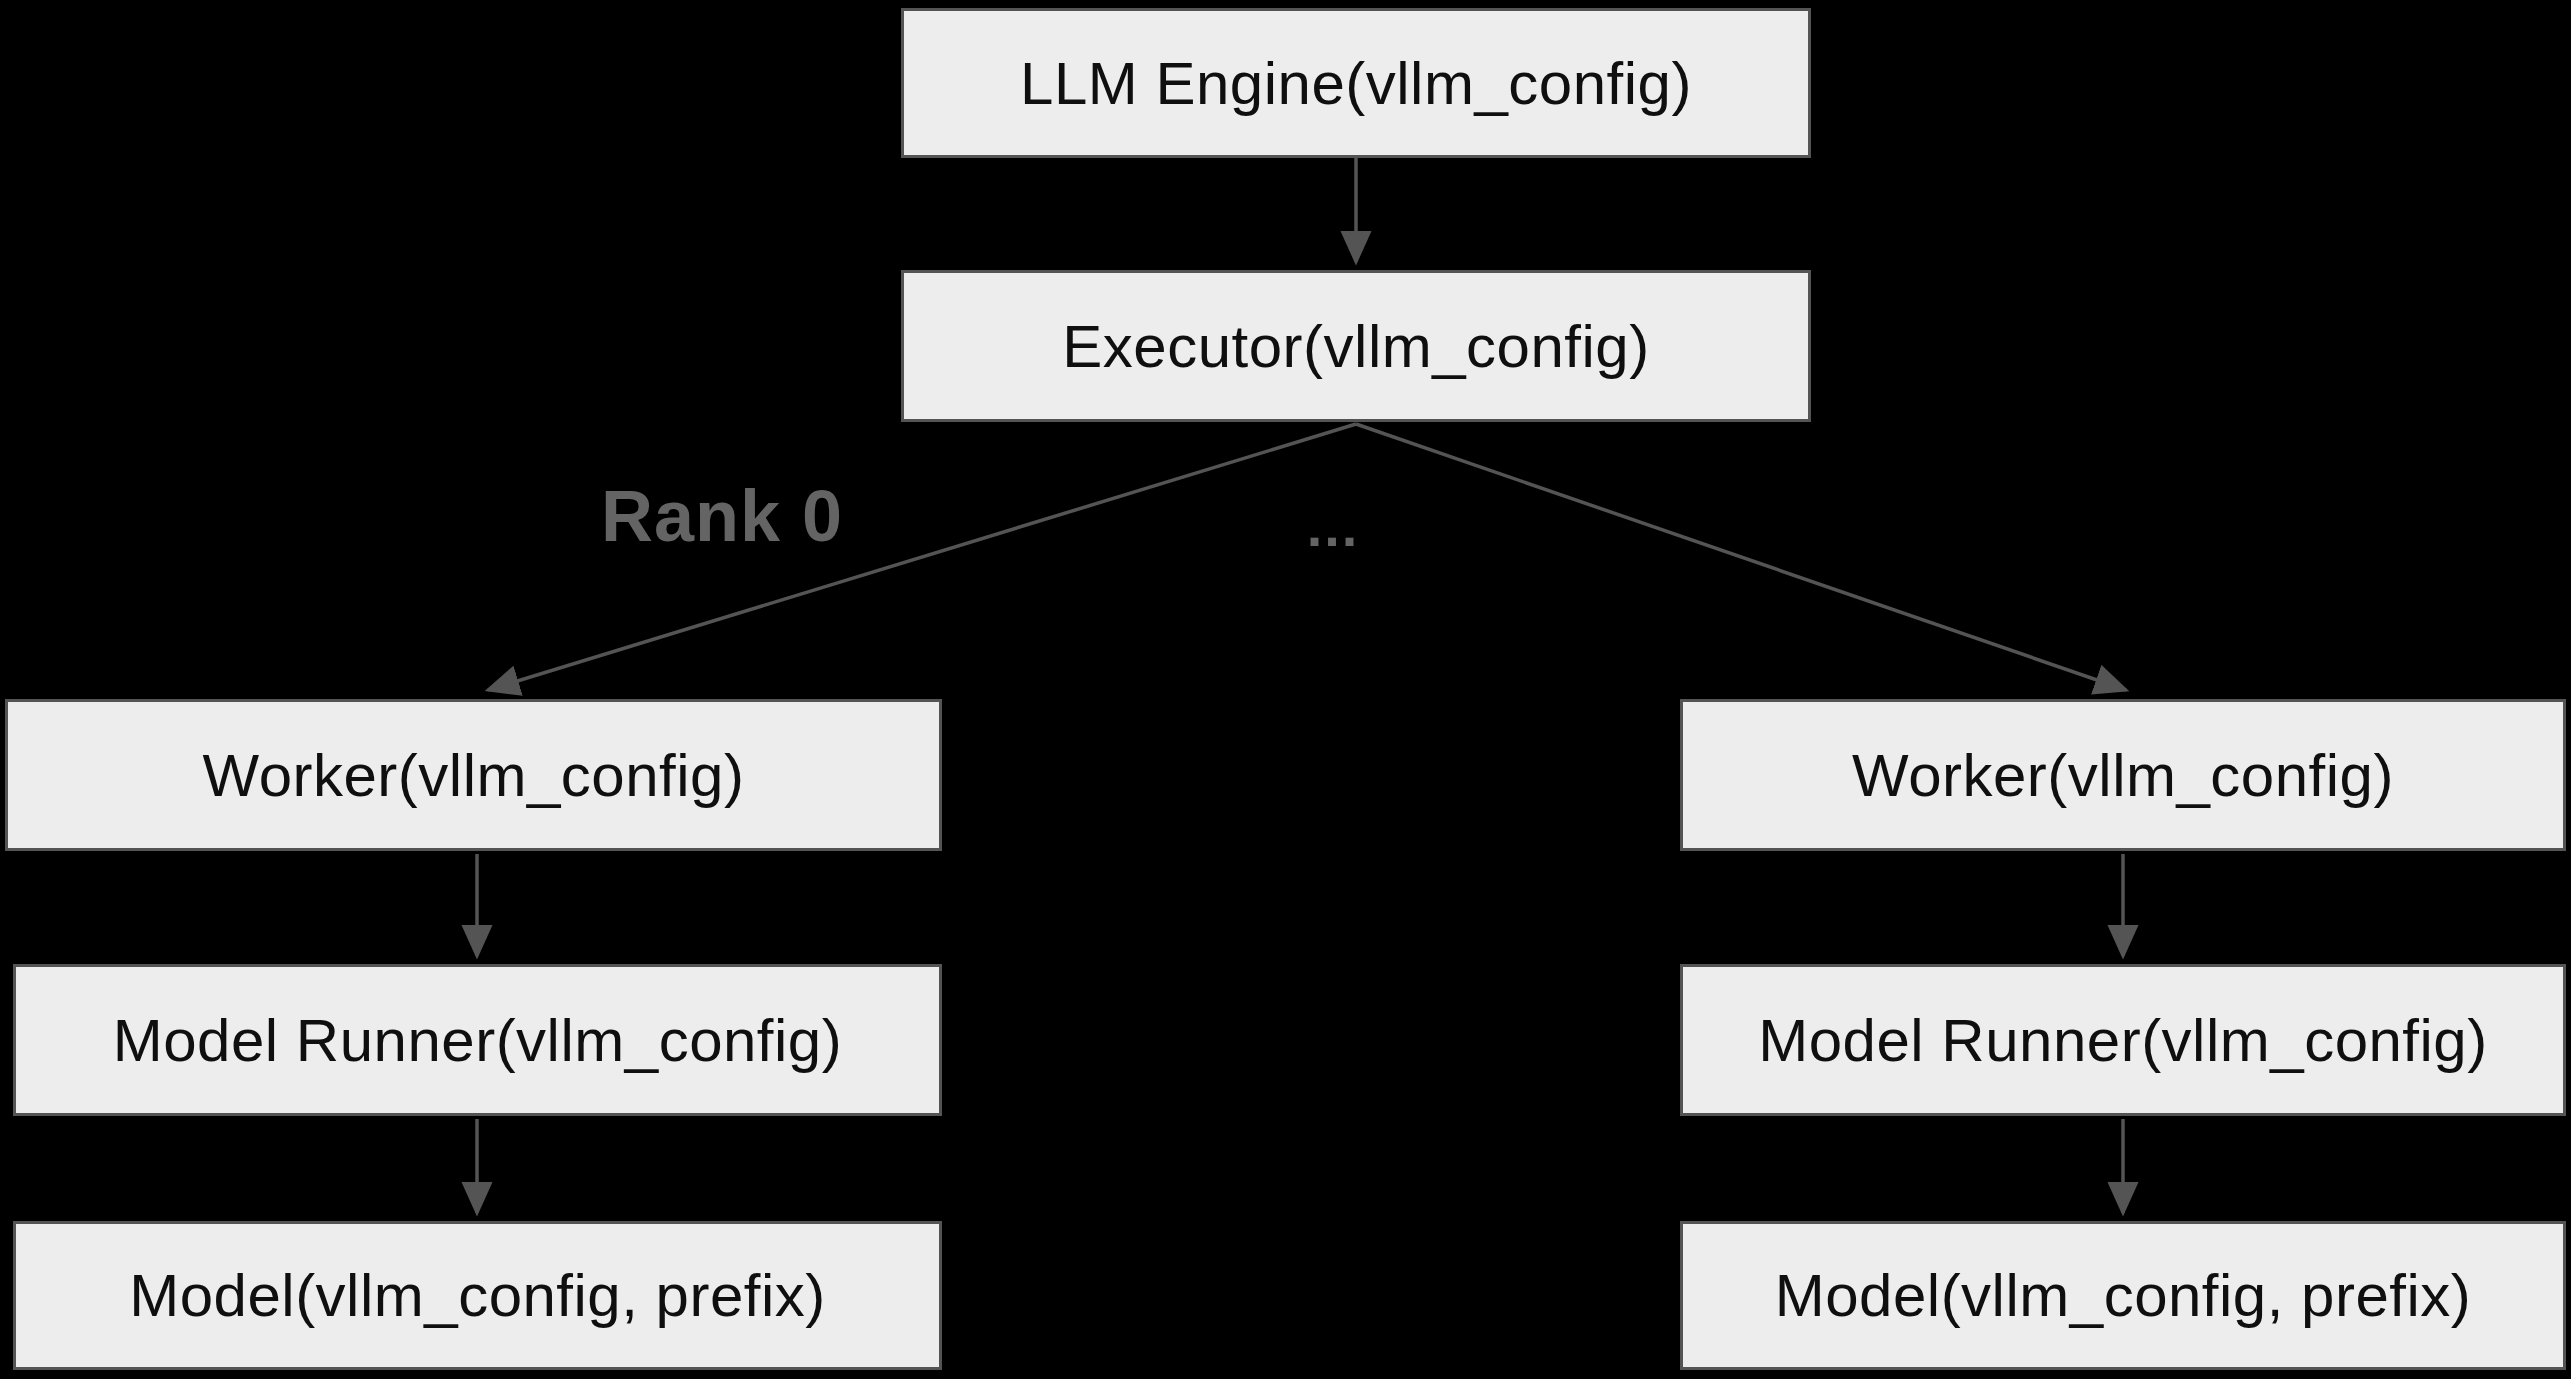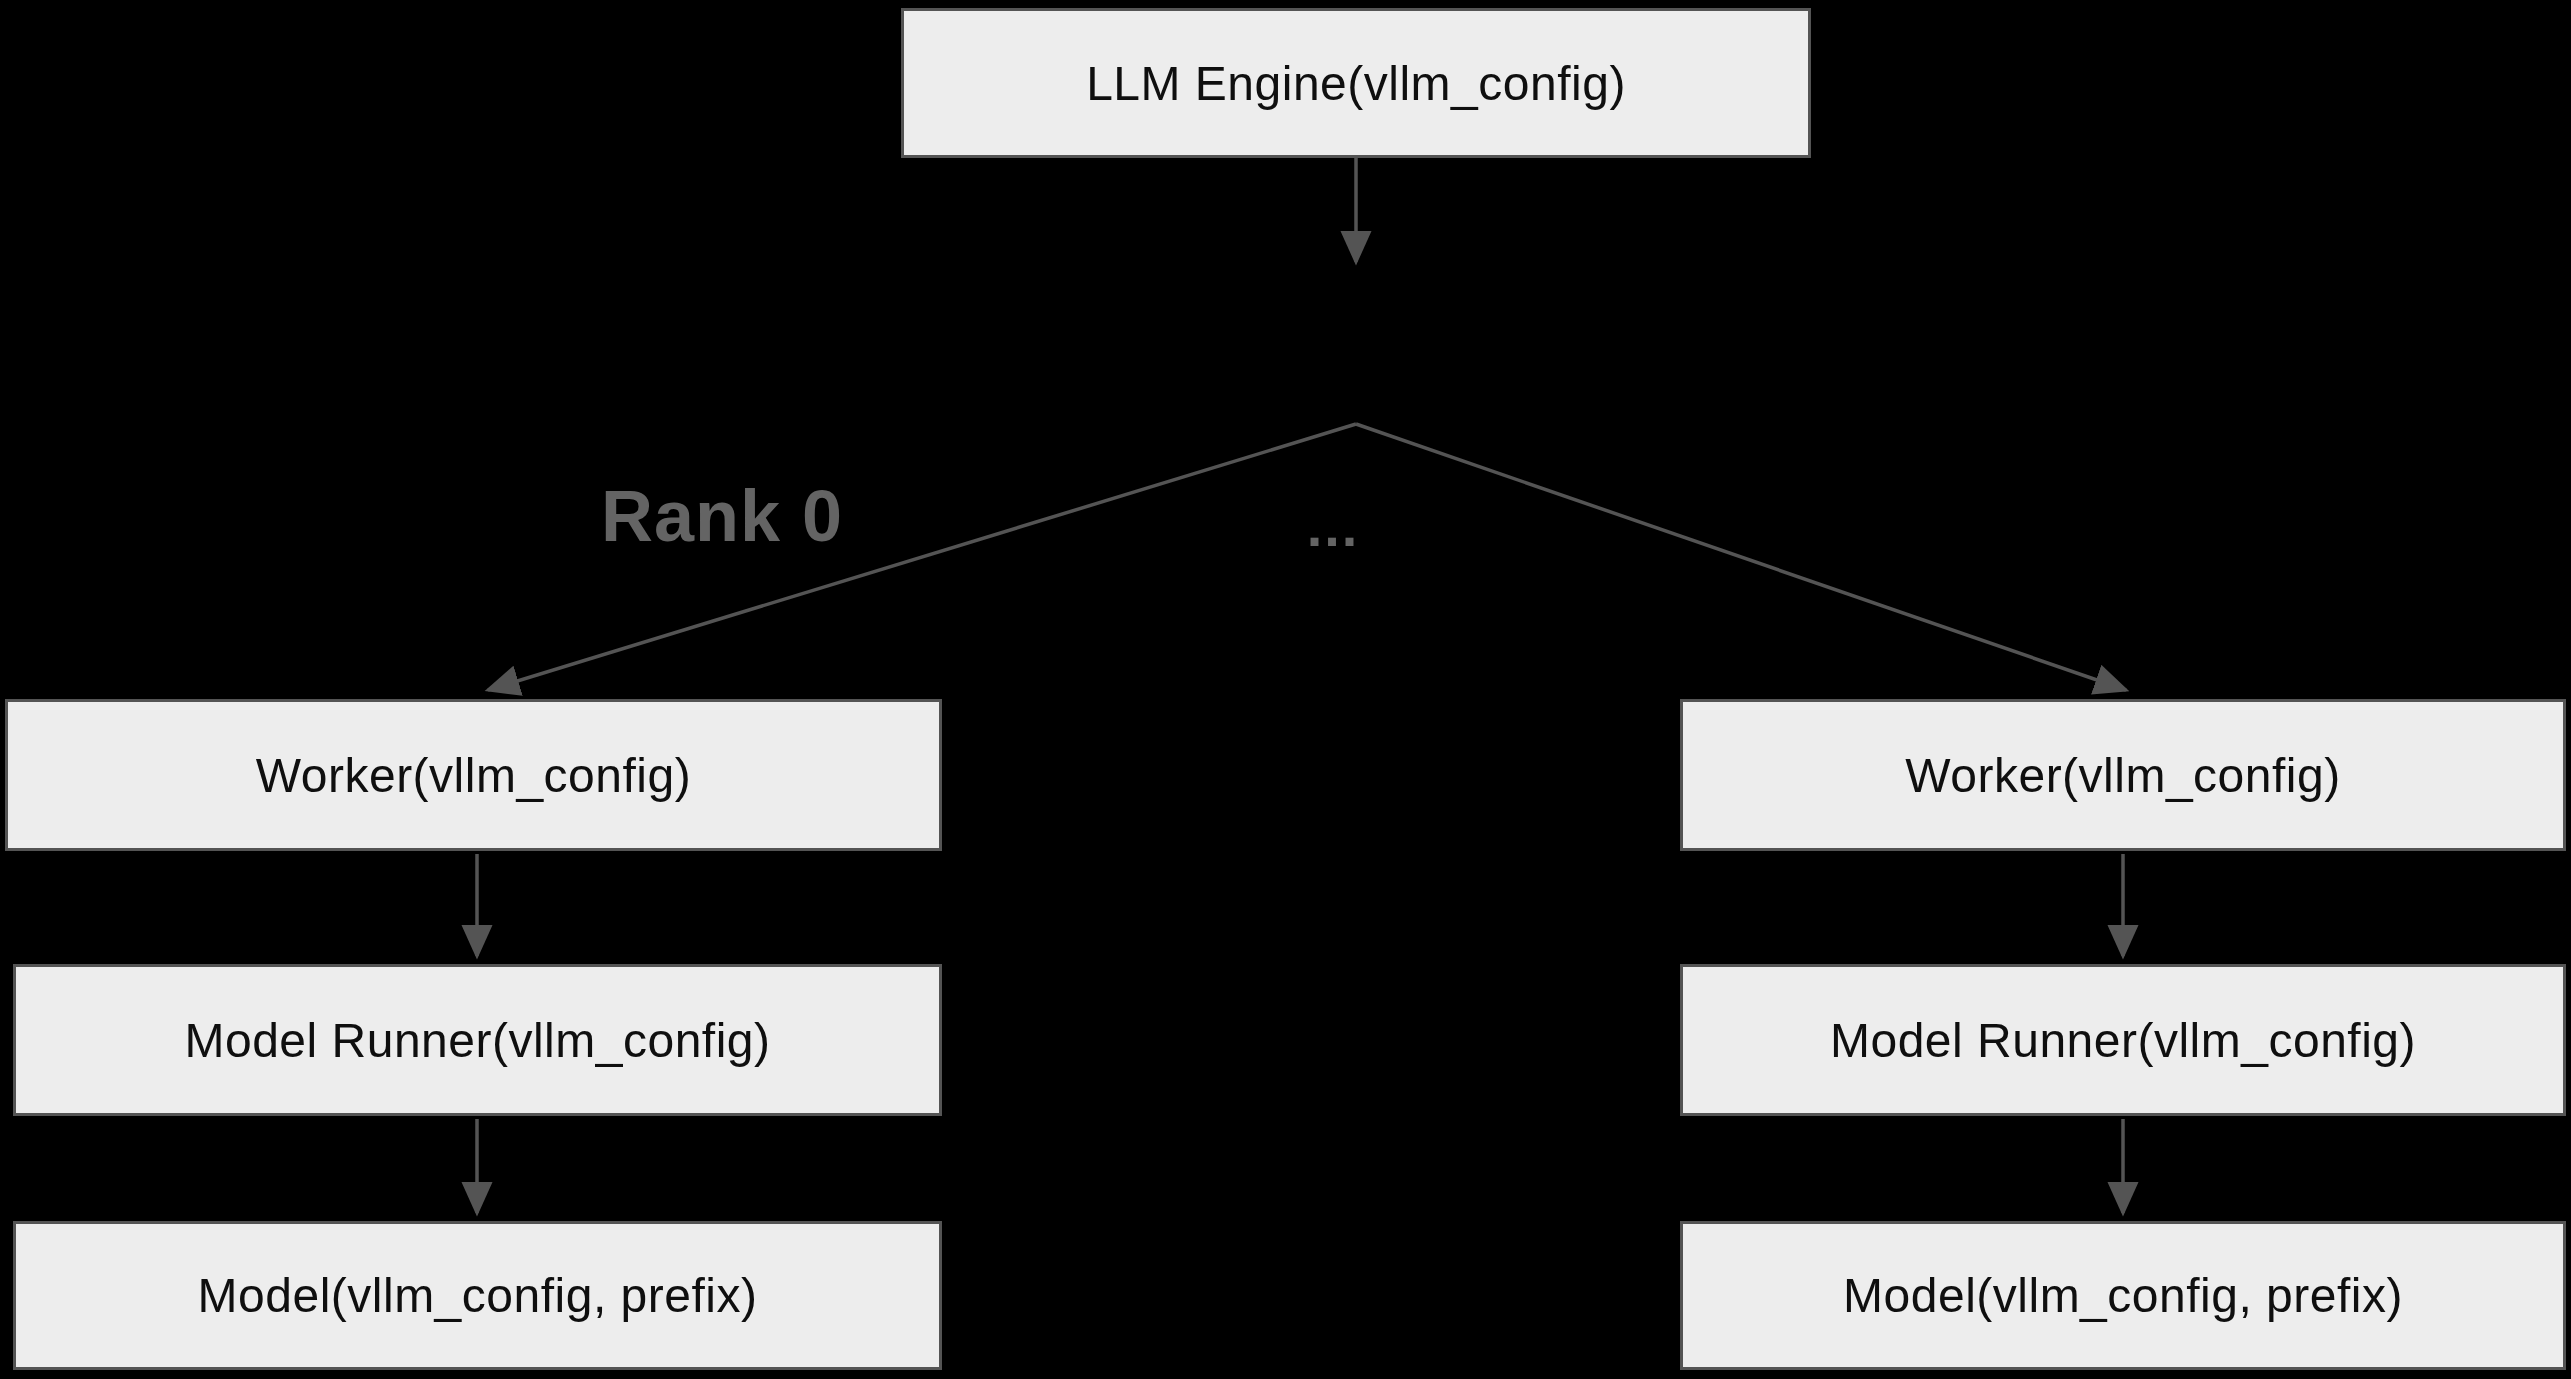--- a/index.html
+++ b/index.html
@@ -33,21 +33,21 @@
     stroke-width: 3.5;
   }
   .node {
     position: absolute;
     background: var(--node-fill);
     border: 3px solid var(--node-border);
     color: var(--node-text);
     display: flex;
     align-items: center;
     justify-content: center;
-    font-size: 48px;
+    font-size: 60px;
     font-weight: 500;
     letter-spacing: 0.5px;
     white-space: nowrap;
   }
   .node-engine        { left: 901px;  top: 8px;    width: 910px; height: 150px; }
   .node-executor      { left: 901px;  top: 270px;  width: 910px; height: 152px; }
   .node-worker-left   { left: 5px;    top: 699px;  width: 937px; height: 152px; }
   .node-worker-right  { left: 1680px; top: 699px;  width: 886px; height: 152px; }
   .node-runner-left   { left: 13px;   top: 964px;  width: 929px; height: 152px; }
   .node-runner-right  { left: 1680px; top: 964px;  width: 886px; height: 152px; }
@@ -81,20 +81,21 @@
     <line x1="1356" y1="424" x2="488" y2="690" marker-end="url(#arrowhead)"></line>
     <line x1="1356" y1="424" x2="2126" y2="690" marker-end="url(#arrowhead)"></line>
     <line x1="477" y1="854" x2="477" y2="956" marker-end="url(#arrowhead)"></line>
     <line x1="2123" y1="854" x2="2123" y2="956" marker-end="url(#arrowhead)"></line>
     <line x1="477" y1="1119" x2="477" y2="1213" marker-end="url(#arrowhead)"></line>
     <line x1="2123" y1="1119" x2="2123" y2="1213" marker-end="url(#arrowhead)"></line>
   </svg>
 
   <div class="node node-engine">LLM Engine(vllm_config)</div>
 
+  <div class="node node-executor">Executor(vllm_config)</div>
 
   <div class="node node-worker-left">Worker(vllm_config)</div>
 
   <div class="node node-worker-right">Worker(vllm_config)</div>
 
   <div class="node node-runner-left">Model Runner(vllm_config)</div>
 
   <div class="node node-runner-right">Model Runner(vllm_config)</div>
 
   <div class="node node-model-left">Model(vllm_config, prefix)</div>

